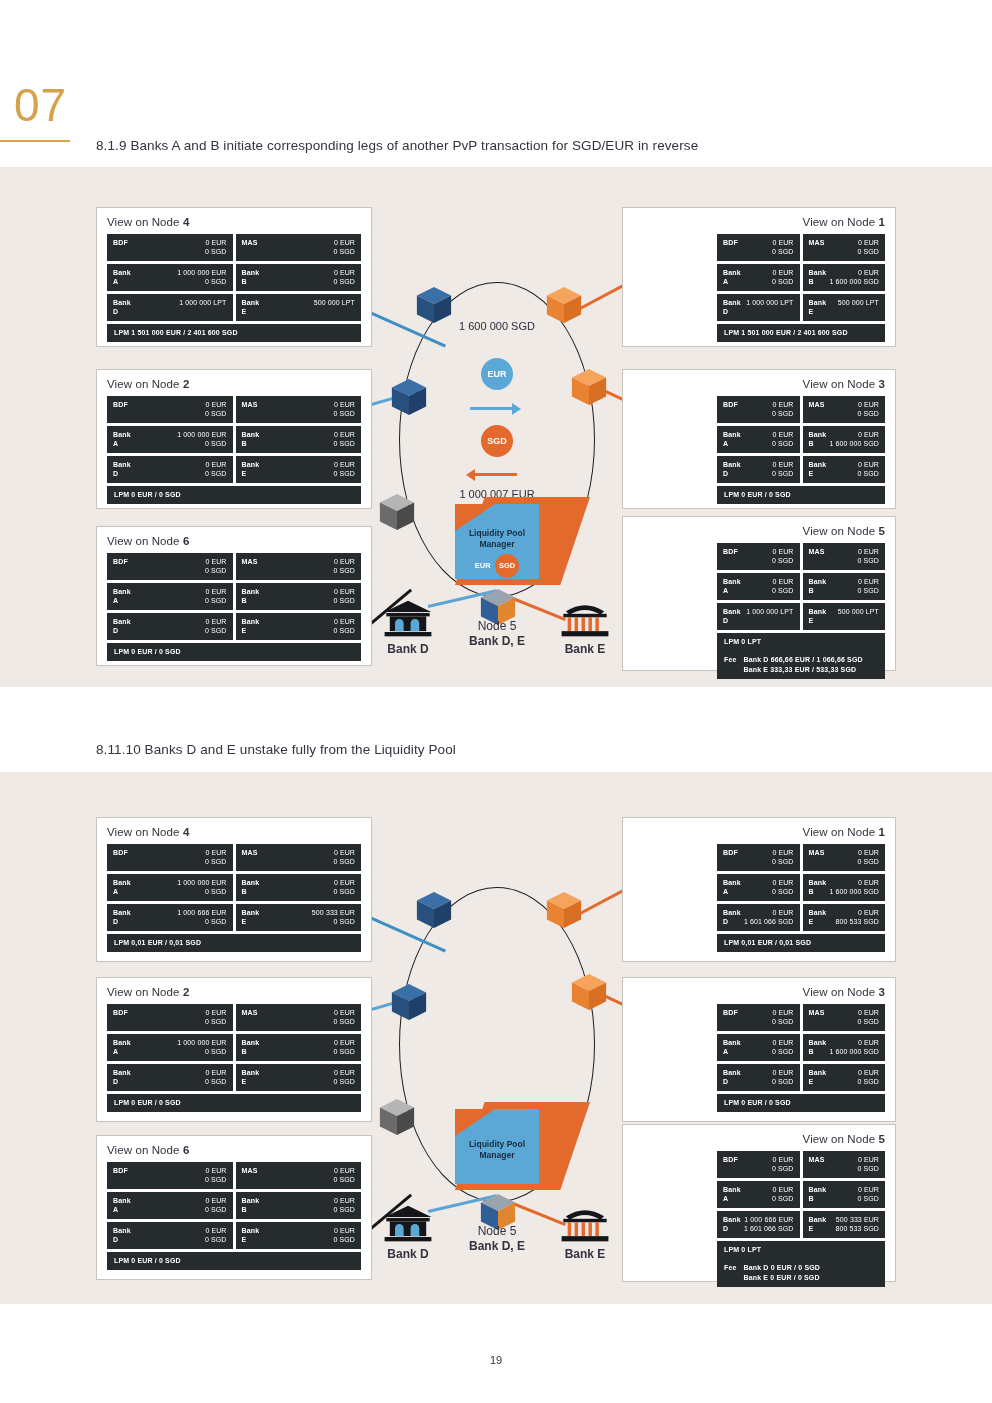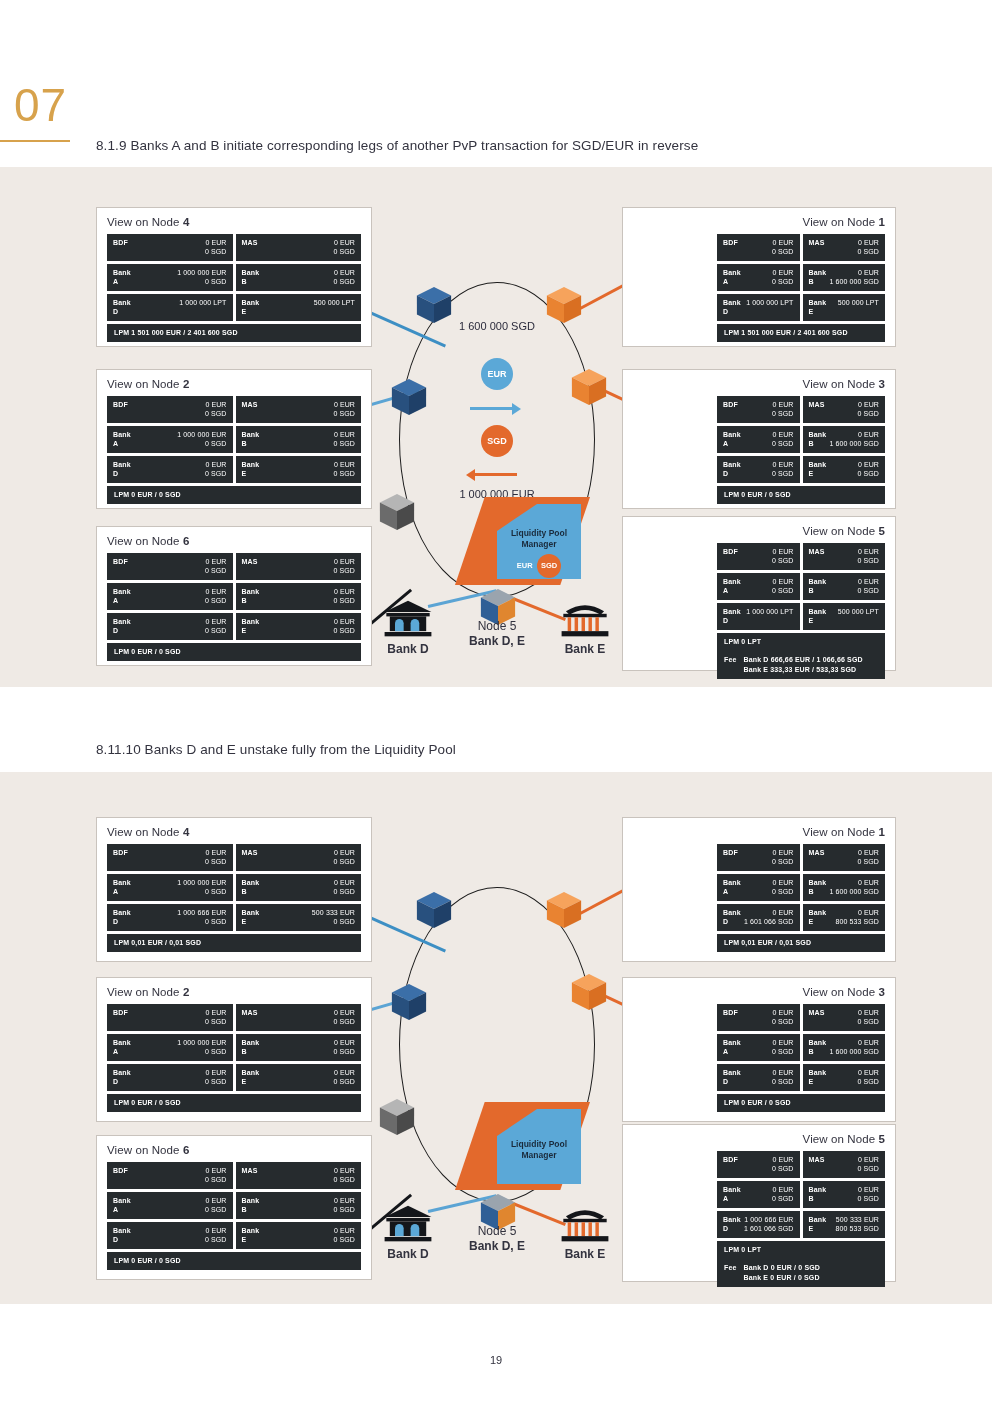--- a/index.html
+++ b/index.html
@@ -97,21 +97,20 @@
   .ln { position: absolute; height: 2.5px; transform-origin: 0 50%; }
   .ln.blue { background: #3d8fc4; }
   .ln.orange { background: #e3692c; }
   .ln.dark { background: #14161a; }
   .ln.lightblue { background: #5ba4d4; }
 
   
   .lpmbox {
     position: absolute; width: 84px; height: 75px; background: #5ba8d7;
     overflow: hidden;
-    margin-left: 42px;
   }
   .lpmbox .corner {
     position: absolute; left: 0; top: 0; width: 0; height: 0;
     border-left: 40px solid #e3692c;
     border-bottom: 27px solid transparent;
   }
   .lpmbox .lptext {
     position: absolute; left: 0; right: 0; top: 24px;
     text-align: center; font-size: 8.5px; font-weight: 700; color: #1a2b3c;
     line-height: 1.3;
@@ -205,21 +204,21 @@
     </svg>
 
     <div class="flowlabel" style="left:437px; top:152px;">1 600 000
 SGD</div>
     <div class="bigcoin eur" style="left:481px; top:191px;">EUR</div>
     <div class="arrow blue" style="left:470px; top:240px; width:42px;"></div>
     <div class="arrowhead blue-r" style="left:512px; top:236px;"></div>
     <div class="bigcoin sgd" style="left:481px; top:258px;">SGD</div>
     <div class="arrow orange" style="left:475px; top:306px; width:42px;"></div>
     <div class="arrowhead orange-l" style="left:466px; top:302px;"></div>
-    <div class="flowlabel" style="left:437px; top:320px;">1 000 000
+    <div class="flowlabel" style="left:437px; top:320px;">1 000 007
 EUR</div>
 
     <div class="parallelo" style="left:455px; top:330px;"></div>
 
     <div class="lpmbox" style="left:455px; top:337px;">
       <div class="corner"></div>
       <div class="lptext">Liquidity
 Pool Manager</div>
       <div class="coins">
         <span class="coin eurflat">EUR</span>

